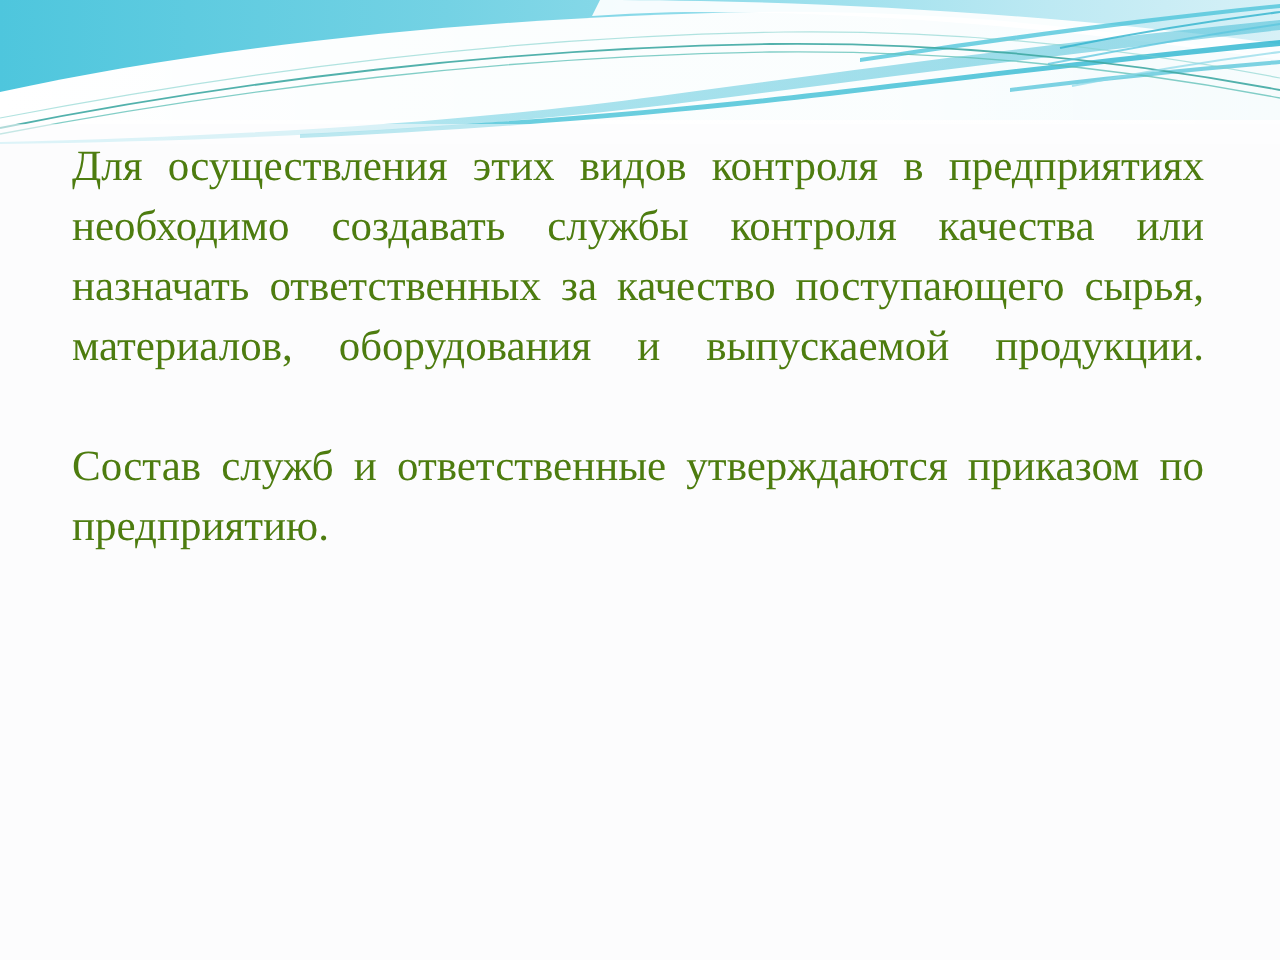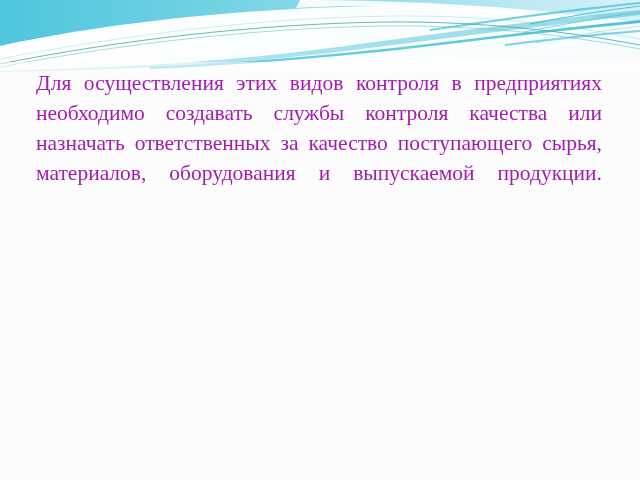--- a/index.html
+++ b/index.html
@@ -36,21 +36,21 @@
 
   
   .content {
     position: absolute;
     left: 36px;
     top: 68px;
     width: 566px;
   }
   .paragraph {
     margin: 0;
-    color: #a21caf;
+    color: #4d7c0f;
     font-size: 21.5px;
     line-height: 30px;
     text-align: justify;
     text-justify: inter-word;
     -webkit-hyphens: none;
     hyphens: none;
   }
   .paragraph.last-line-left::after {
     content: "";
     display: inline-block;
@@ -108,15 +108,16 @@
       <path d="M640,6 C600,11 565,17 530,24" fill="none" stroke="#2fb3cd" stroke-width="1.1" opacity="0.8"></path>
       <path d="M640,12 C598,18 560,25 524,32" fill="none" stroke="#5ac6dd" stroke-width="1" opacity="0.75"></path>
       <path d="M640,26 C600,31 566,37 536,43" fill="none" stroke="#8bd9e8" stroke-width="0.9" opacity="0.7"></path>
 
       <rect x="0" y="62" width="640" height="10" fill="#fcfcfd" opacity="0.55"></rect>
     </svg>
   </div>
 
   <div class="content">
     <p class="paragraph last-line-left">Для осуществления этих видов контроля в предприятиях необходимо создавать службы контроля качества или назначать ответственных за качество поступающего сырья, материалов, оборудования и выпускаемой продукции.</p>
+    <p class="paragraph last-line-left">Состав служб и ответственные утверждаются приказом по предприятию.</p>
   </div>
 
 </div>
 
 </body></html>

